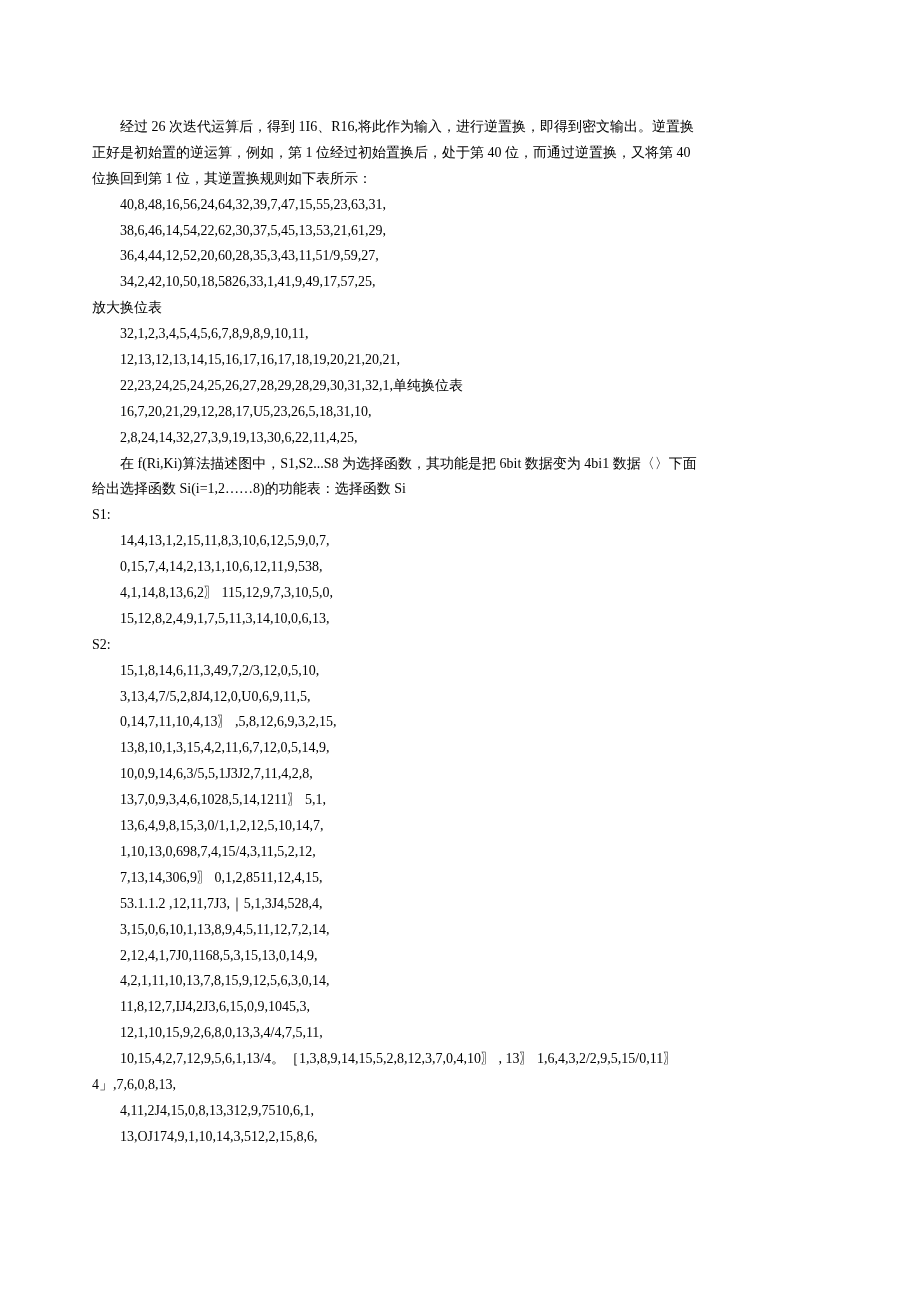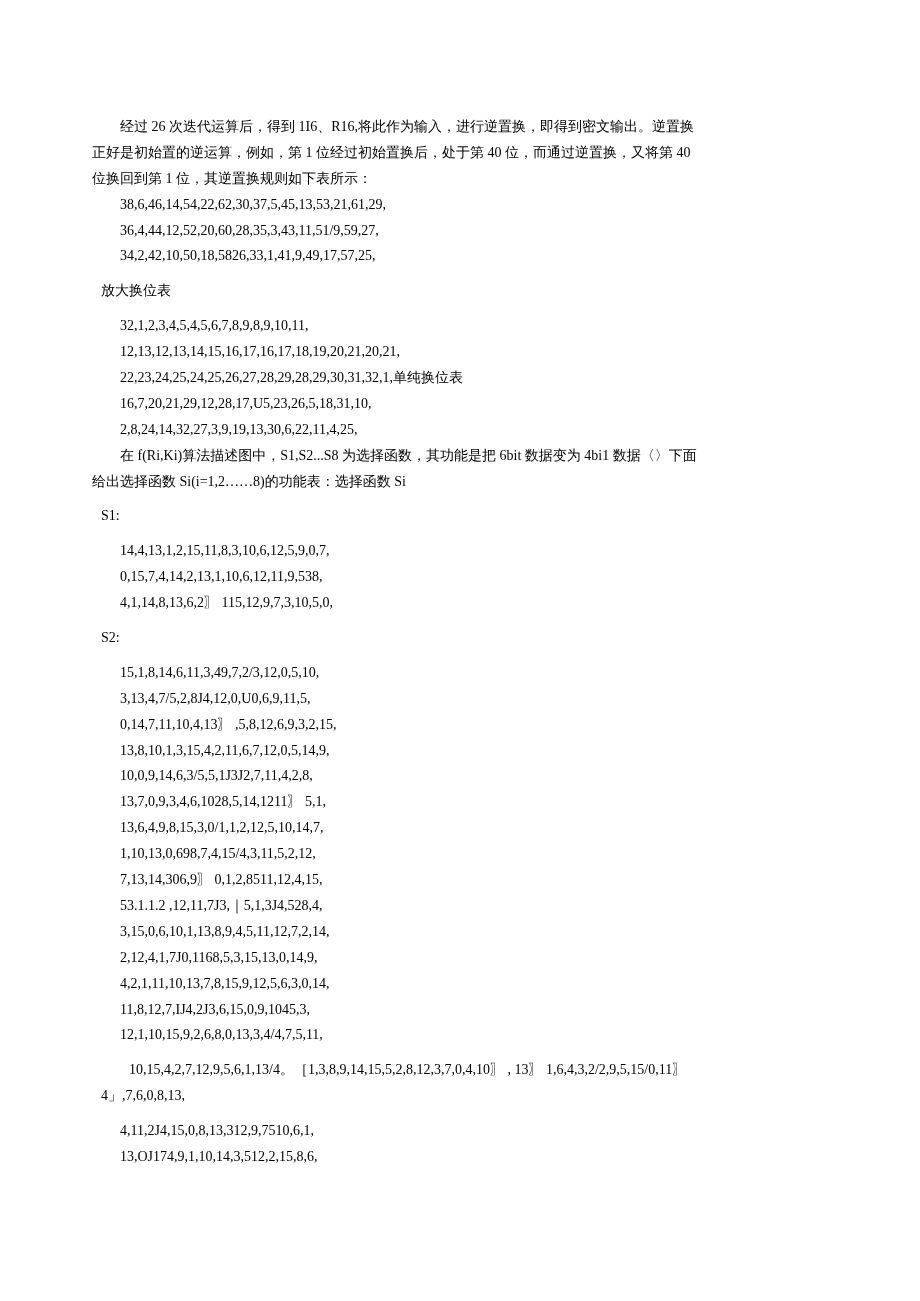--- a/index.html
+++ b/index.html
@@ -16,52 +16,54 @@
     min-height: 1301px;
     padding: 114px 60px 60px 92px;
     box-sizing: border-box;
   }
   .para {
     text-indent: 2em;
     margin: 0;
   }
   .flush {
     text-indent: 0;
-    margin: 9px;
+    margin: 0;
   }
   .data {
     text-indent: 2em;
     margin: 0;
   }
 </style>
 </head>
 <body>
 
 <div class="page">
 
   <p class="para">
     <span>经过 26 次迭代运算后，得到 1I6、R16,将此作为输入，进行逆置换，即得到密文输出。逆置换正好是初始置的逆运算，例如，第 1 位经过初始置换后，处于第 40 位，而通过逆置换，又将第 40 位换回到第 1 位，其逆置换规则如下表所示：</span>
   </p>
+  <p class="data"><span>40,8,48,16,56,24,64,32,39,7,47,15,55,23,63,31,</span></p>
   <p class="data"><span>38,6,46,14,54,22,62,30,37,5,45,13,53,21,61,29,</span></p>
   <p class="data"><span>36,4,44,12,52,20,60,28,35,3,43,11,51/9,59,27,</span></p>
   <p class="data"><span>34,2,42,10,50,18,5826,33,1,41,9,49,17,57,25,</span></p>
 
   <p class="flush"><span>放大换位表</span></p>
   <p class="data"><span>32,1,2,3,4,5,4,5,6,7,8,9,8,9,10,11,</span></p>
   <p class="data"><span>12,13,12,13,14,15,16,17,16,17,18,19,20,21,20,21,</span></p>
   <p class="data"><span>22,23,24,25,24,25,26,27,28,29,28,29,30,31,32,1,单纯换位表</span></p>
   <p class="data"><span>16,7,20,21,29,12,28,17,U5,23,26,5,18,31,10,</span></p>
   <p class="data"><span>2,8,24,14,32,27,3,9,19,13,30,6,22,11,4,25,</span></p>
 
   <p class="para"><span>在 f(Ri,Ki)算法描述图中，S1,S2...S8 为选择函数，其功能是把 6bit 数据变为 4bi1 数据〈〉下面给出选择函数 Si(i=1,2……8)的功能表：选择函数 Si</span></p>
 
   <p class="flush"><span>S1:</span></p>
   <p class="data"><span>14,4,13,1,2,15,11,8,3,10,6,12,5,9,0,7,</span></p>
   <p class="data"><span>0,15,7,4,14,2,13,1,10,6,12,11,9,538,</span></p>
   <p class="data"><span>4,1,14,8,13,6,2〗 115,12,9,7,3,10,5,0,</span></p>
+  <p class="data"><span>15,12,8,2,4,9,1,7,5,11,3,14,10,0,6,13,</span></p>
 
   <p class="flush"><span>S2:</span></p>
   <p class="data"><span>15,1,8,14,6,11,3,49,7,2/3,12,0,5,10,</span></p>
   <p class="data"><span>3,13,4,7/5,2,8J4,12,0,U0,6,9,11,5,</span></p>
   <p class="data"><span>0,14,7,11,10,4,13〗 ,5,8,12,6,9,3,2,15,</span></p>
   <p class="data"><span>13,8,10,1,3,15,4,2,11,6,7,12,0,5,14,9,</span></p>
   <p class="data"><span>10,0,9,14,6,3/5,5,1J3J2,7,11,4,2,8,</span></p>
   <p class="data"><span>13,7,0,9,3,4,6,1028,5,14,1211〗 5,1,</span></p>
   <p class="data"><span>13,6,4,9,8,15,3,0/1,1,2,12,5,10,14,7,</span></p>
   <p class="data"><span>1,10,13,0,698,7,4,15/4,3,11,5,2,12,</span></p>

